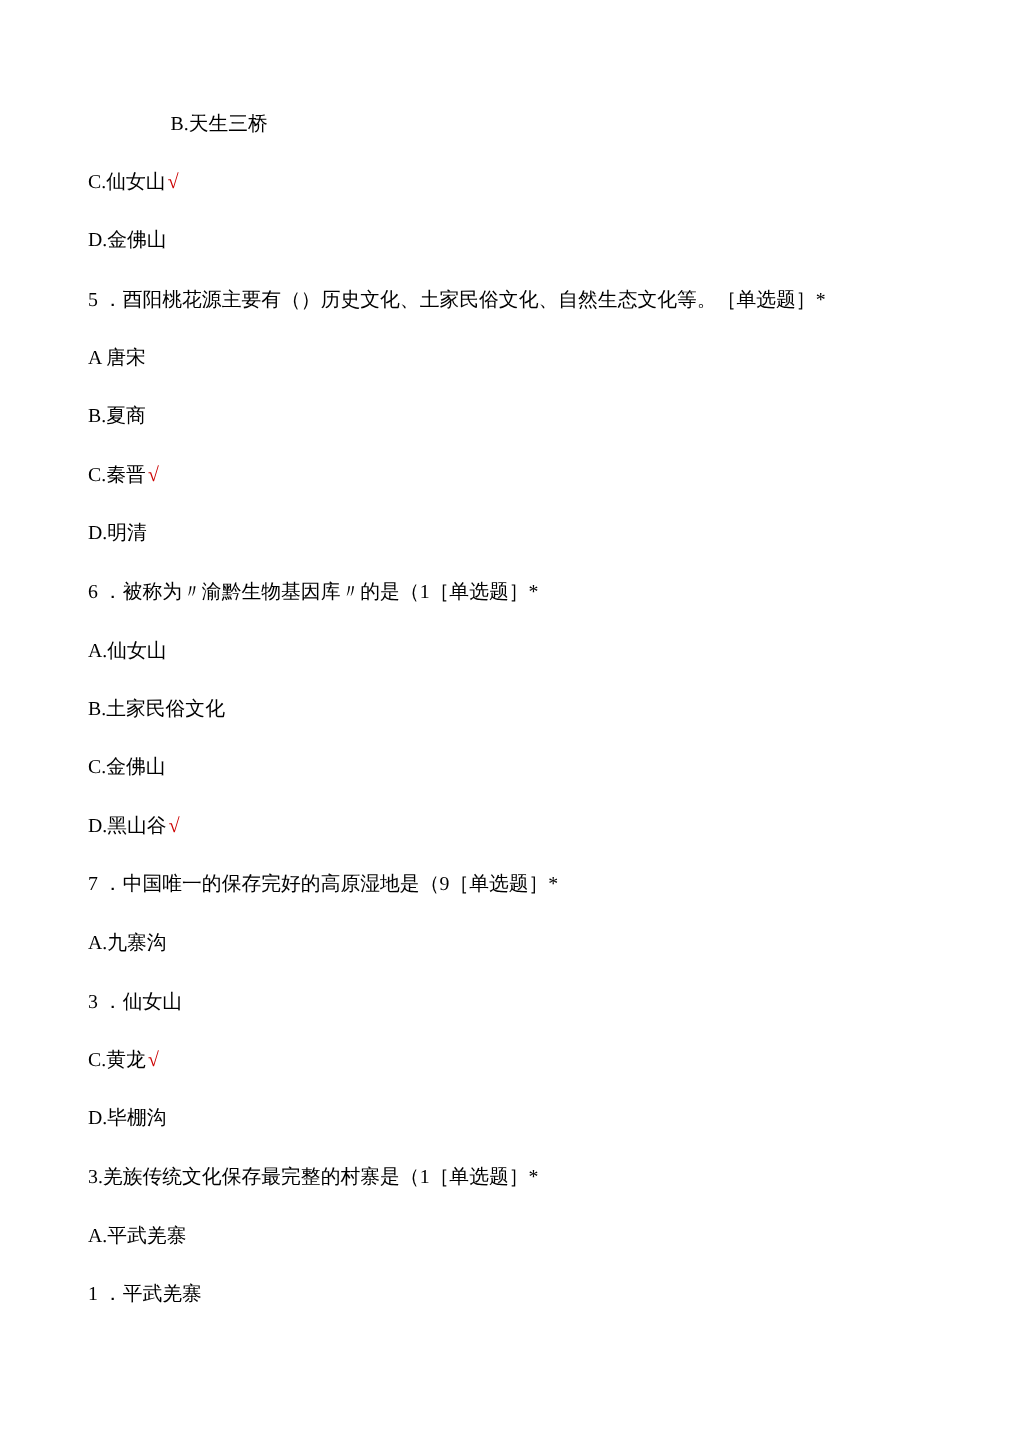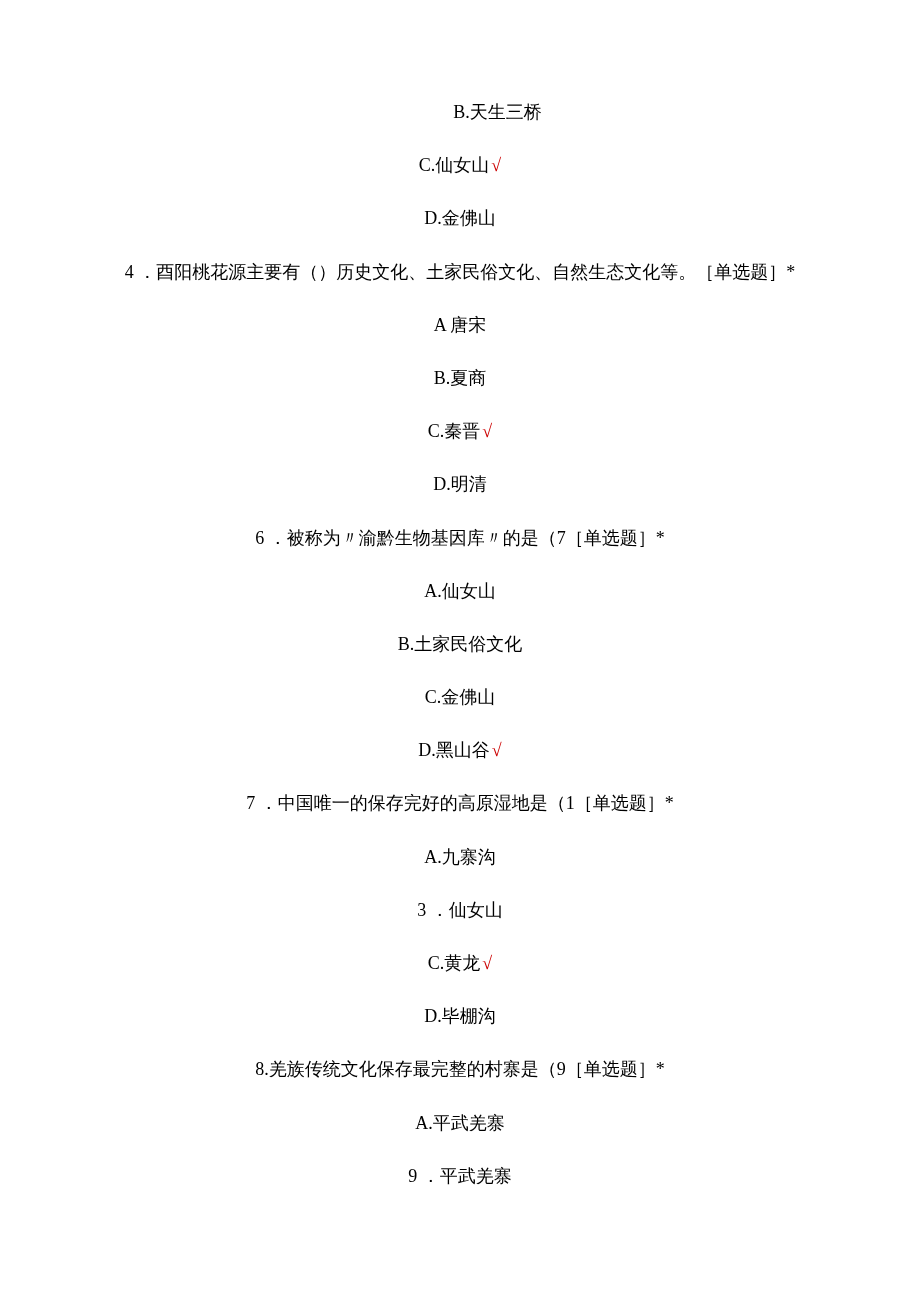--- a/index.html
+++ b/index.html
@@ -8,50 +8,49 @@
       margin: 0;
       padding: 100px 80px 60px 80px;
       width: 920px;
       box-sizing: border-box;
       color: #000000;
       font-size: 18px;
       line-height: 1.4;
     }
     .line {
       margin-bottom: 28px;
-      text-align: center;
     }
     .indent {
       padding-left: 75px;
     }
     .correct {
       color: #cc0000;
       margin-left: 2px;
     }
   </style>
 </head>
 <body>
 
 <div class="line indent">B.天生三桥</div>
 <div class="line"><span>C.仙女山</span><span class="correct">√</span></div>
 <div class="line">D.金佛山</div>
 
-<div class="line">4 ．酉阳桃花源主要有（）历史文化、土家民俗文化、自然生态文化等。［单选题］*</div>
+<div class="line">5 ．酉阳桃花源主要有（）历史文化、土家民俗文化、自然生态文化等。［单选题］*</div>
 <div class="line">A 唐宋</div>
 <div class="line">B.夏商</div>
 <div class="line"><span>C.秦晋</span><span class="correct">√</span></div>
 <div class="line">D.明清</div>
 
-<div class="line">6 ．被称为〃渝黔生物基因库〃的是（7［单选题］*</div>
+<div class="line">6 ．被称为〃渝黔生物基因库〃的是（1［单选题］*</div>
 <div class="line">A.仙女山</div>
 <div class="line">B.土家民俗文化</div>
 <div class="line">C.金佛山</div>
 <div class="line"><span>D.黑山谷</span><span class="correct">√</span></div>
 
-<div class="line">7 ．中国唯一的保存完好的高原湿地是（1［单选题］*</div>
+<div class="line">7 ．中国唯一的保存完好的高原湿地是（9［单选题］*</div>
 <div class="line">A.九寨沟</div>
 <div class="line">3 ．仙女山</div>
 <div class="line"><span>C.黄龙</span><span class="correct">√</span></div>
 <div class="line">D.毕棚沟</div>
 
-<div class="line">8.羌族传统文化保存最完整的村寨是（9［单选题］*</div>
+<div class="line">3.羌族传统文化保存最完整的村寨是（1［单选题］*</div>
 <div class="line">A.平武羌寨</div>
-<div class="line">9 ．平武羌寨</div>
+<div class="line">1 ．平武羌寨</div>
 
 </body></html>

